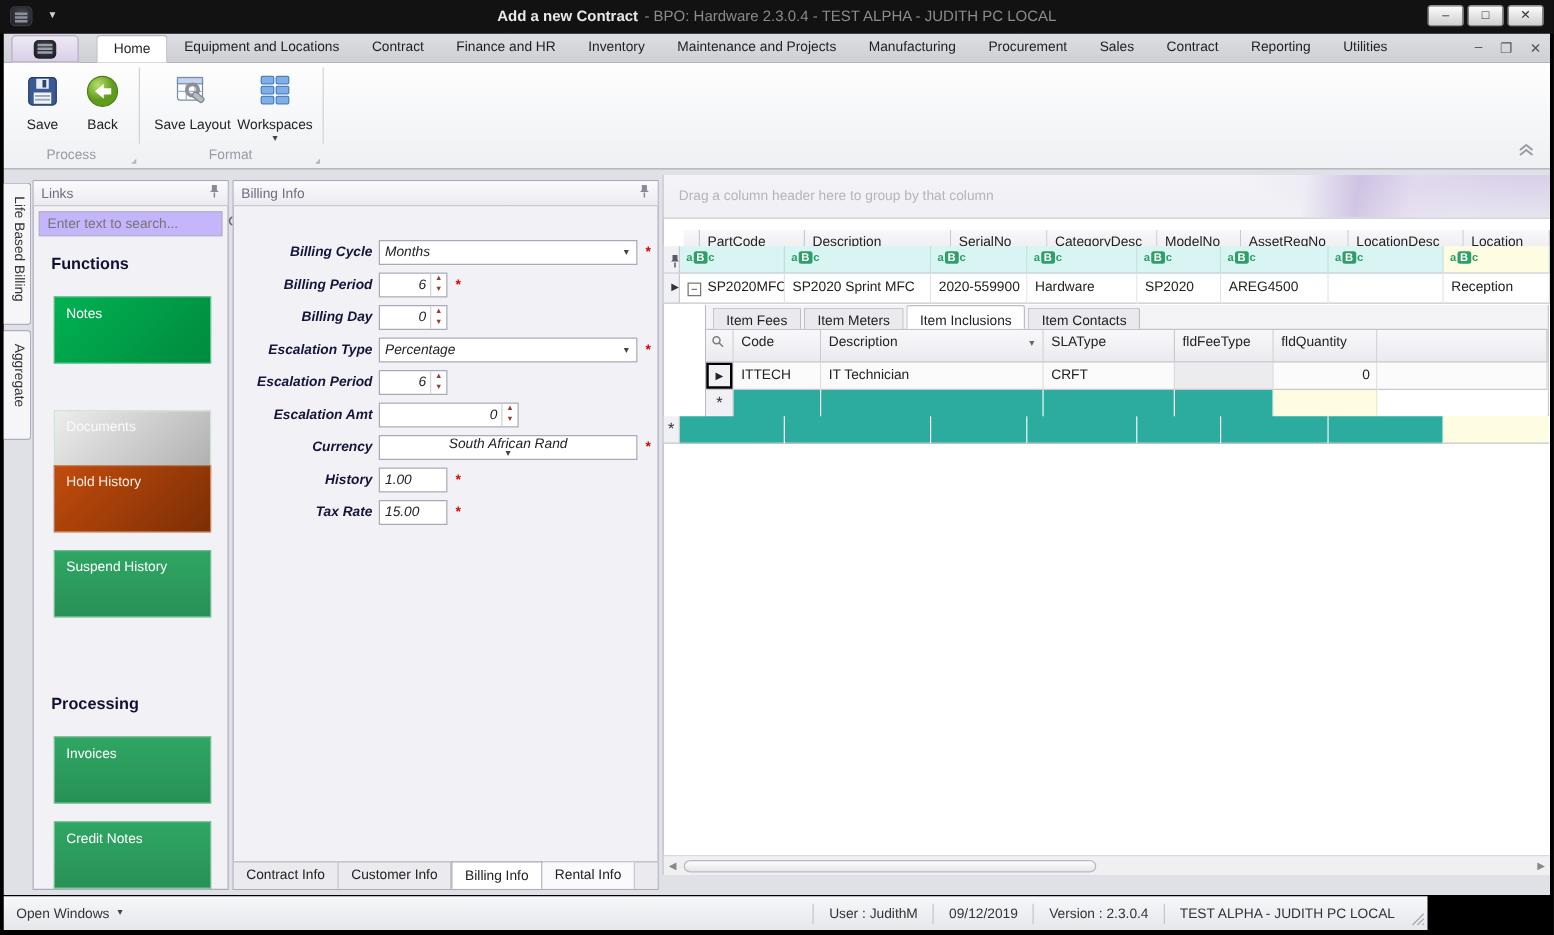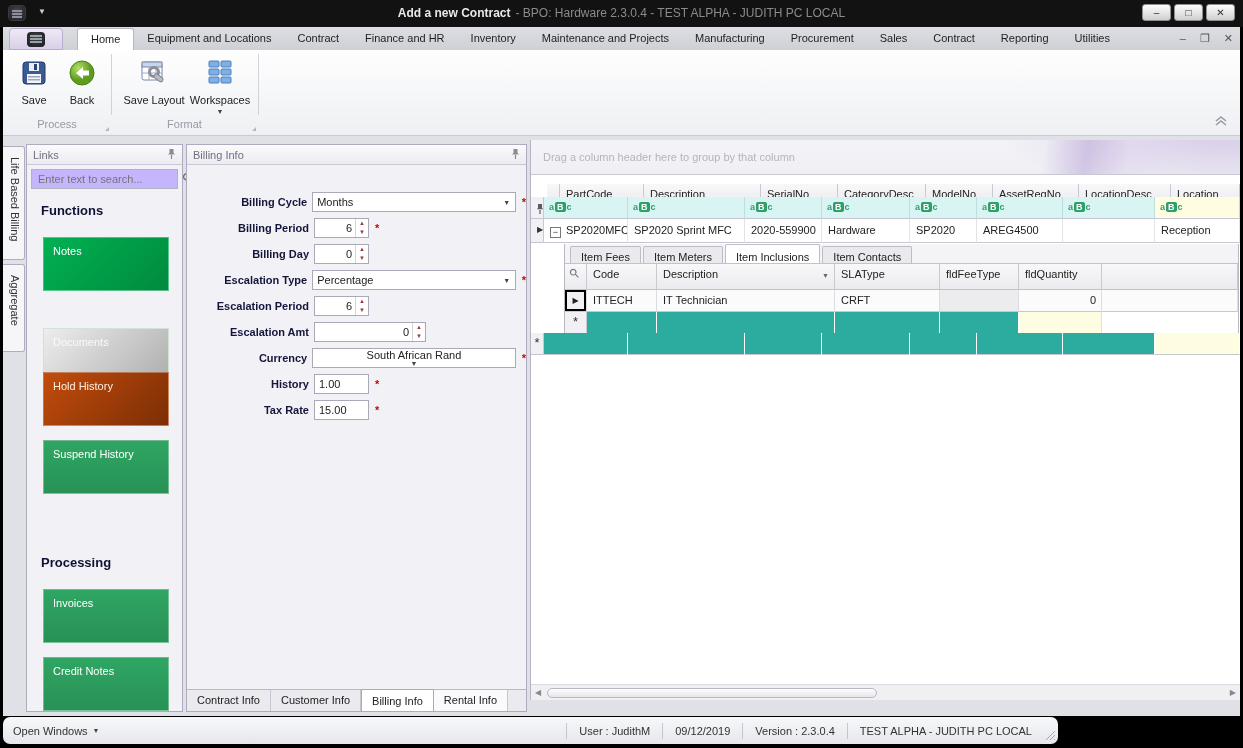--- a/index.html
+++ b/index.html
@@ -57,21 +57,21 @@
   .searchbox input{flex:1;border:none;outline:none;font-family:"Liberation Sans",sans-serif;
     font-size:11px;color:#444;background:transparent;}
   .lheading{position:absolute;left:14px;font-weight:bold;font-size:13px;color:#101035;}
   .lbtn{position:absolute;left:16px;width:126px;height:54px;color:#fff;padding:7px 0 0 9px;
     border:1px solid rgba(255,255,255,.35);font-size:11px;}
   .lbtn.green1{background:linear-gradient(135deg,#00b152,#008a3e);}
   .lbtn.silver{background:linear-gradient(135deg,#ededed,#aeaeae);color:#fafafa;border-color:#cfe3d6;}
   .lbtn.orange{background:linear-gradient(135deg,#c24c0c,#7c2e05);color:#ffefe2;}
   .lbtn.green2{background:linear-gradient(180deg,#2fa663,#289156);}
   
-  .form{position:absolute;left:16px;right:0;top:22px;padding-top:25px;}
+  .form{position:absolute;left:5px;right:0;top:22px;padding-top:25px;font-style:italic;}
   .frow{display:flex;align-items:center;height:20px;margin-bottom:6px;}
   .flabel{width:106px;text-align:right;margin-right:5px;font-weight:bold;color:#14143c;}
   .combo{height:20px;border:1px solid #a9a9b8;background:#fff;display:flex;align-items:center;}
   .combo .val{flex:1;padding:0 4px;white-space:nowrap;overflow:hidden;}
   .combo .da{width:16px;text-align:center;color:#444;font-size:7px;}
   .spin{height:20px;border:1px solid #a9a9b8;background:#fff;display:flex;align-items:stretch;}
   .spin .val{flex:1;text-align:right;padding:3px 3px 0 0;}
   .spinbtns{width:13px;display:flex;flex-direction:column;border-left:1px solid #d4d4dc;}
   .spinbtns span{flex:1;font-size:6px;color:#943a3a;text-align:center;line-height:9px;}
   .tbox{height:20px;border:1px solid #a9a9b8;background:#fff;padding:3px 4px 0 4px;}
@@ -129,22 +129,22 @@
   .gapp{position:absolute;left:0;right:0;top:193px;height:22px;}
   .gapp .c{background:#2bac9f;border-right:1px solid #fff;border-bottom:1px solid #c6c6d0;height:22px;}
   .gapp .ind{background:#f1f1f5;border-right:1px solid #c9c9d2;text-align:center;font-size:13px;color:#333;padding-top:2px;}
   .gapp .yellow{background:#fffde1;}
   
   .hscroll{position:absolute;left:0;right:0;bottom:0;height:16px;background:#f0f0f3;border-top:1px solid #d9d9e0;}
   .hscroll .arrow{position:absolute;top:3px;font-size:8px;color:#888;}
   .hscroll .thumb{position:absolute;left:16px;top:3px;width:330px;height:10px;border-radius:5px;
     background:linear-gradient(#fdfdfd,#e6e6ea);border:1px solid #b9b9c2;}
   
-  .statusbar{position:absolute;left:3px;top:717px;width:1055px;height:27px;
-    background:linear-gradient(#f7f8fa,#e5e7eb);display:flex;align-items:center;color:#333;border-radius:7px;}
+  .statusbar{position:absolute;left:3px;top:717px;width:1139px;height:27px;
+    background:linear-gradient(#f7f8fa,#e5e7eb);display:flex;align-items:center;color:#333;}
   .sb-left{padding-left:10px;display:flex;align-items:center;gap:5px;}
   .sb-right{margin-left:auto;display:flex;align-items:center;height:100%;}
   .sb-item{padding:0 12px;display:flex;align-items:center;height:16px;border-left:1px solid #c5c5cd;white-space:nowrap;}
   .sb-grip{width:14px;height:100%;position:relative;}
   .sb-grip svg{position:absolute;right:2px;bottom:3px;}
   .caret-down{font-size:7px;color:#444;}
   .pin-ic{flex:0 0 auto;}
 </style>
 </head>
 <body>

